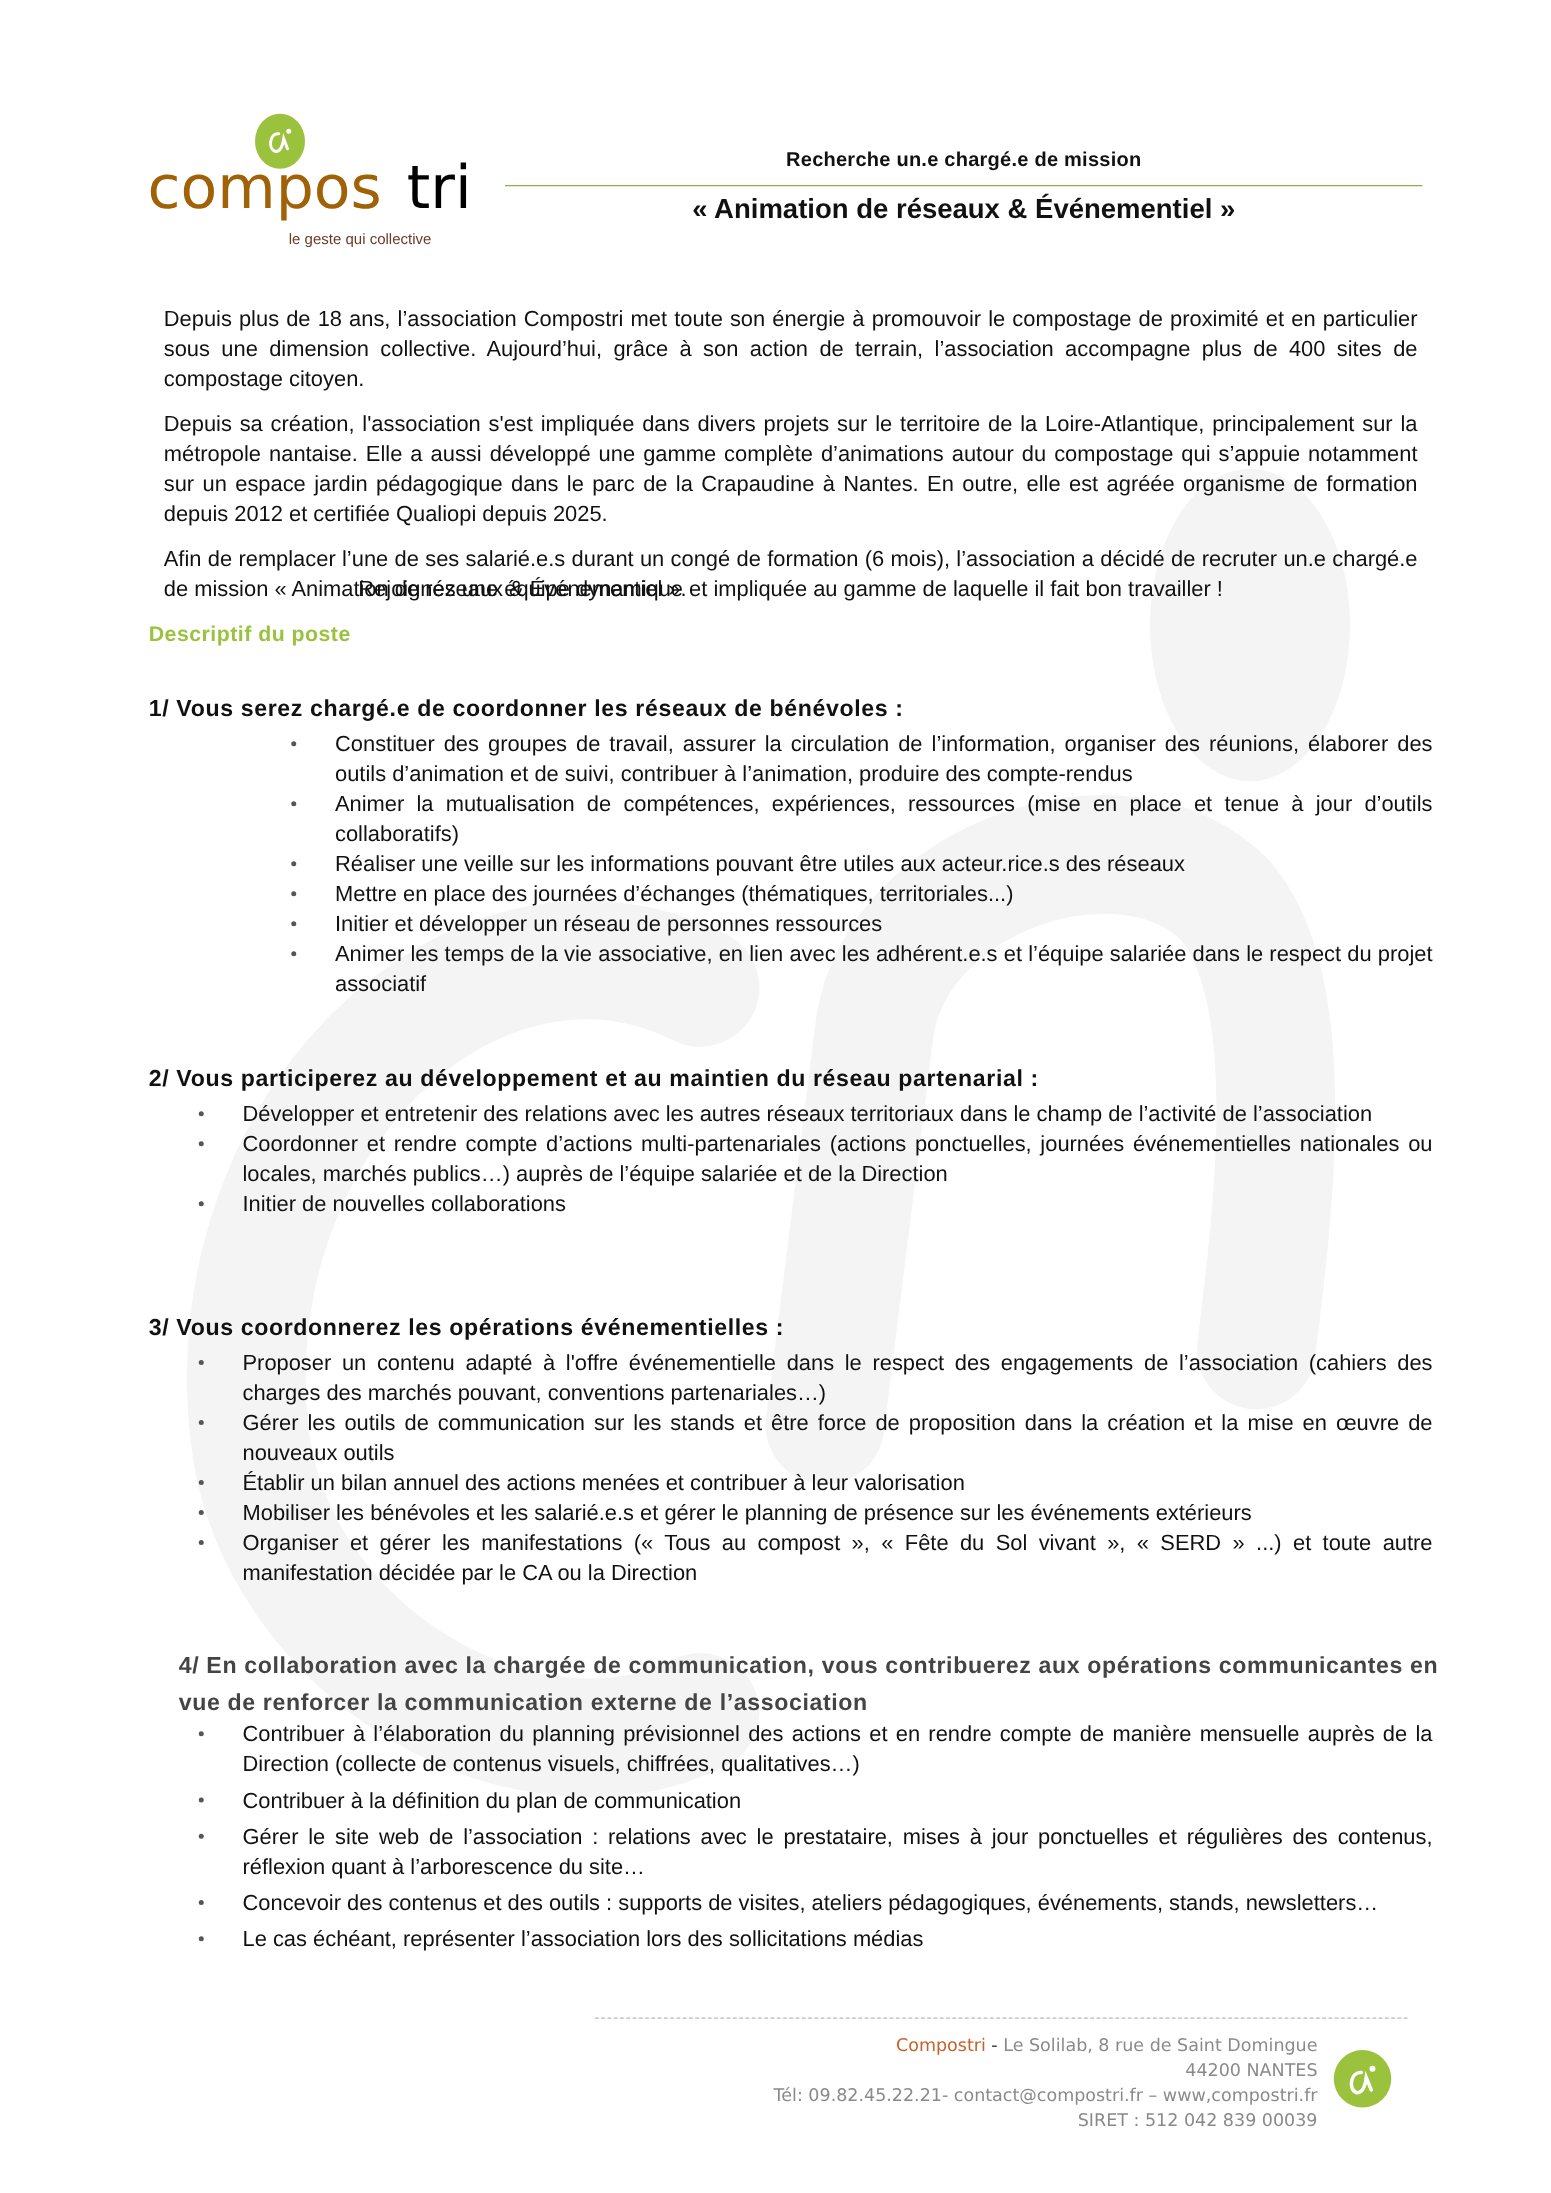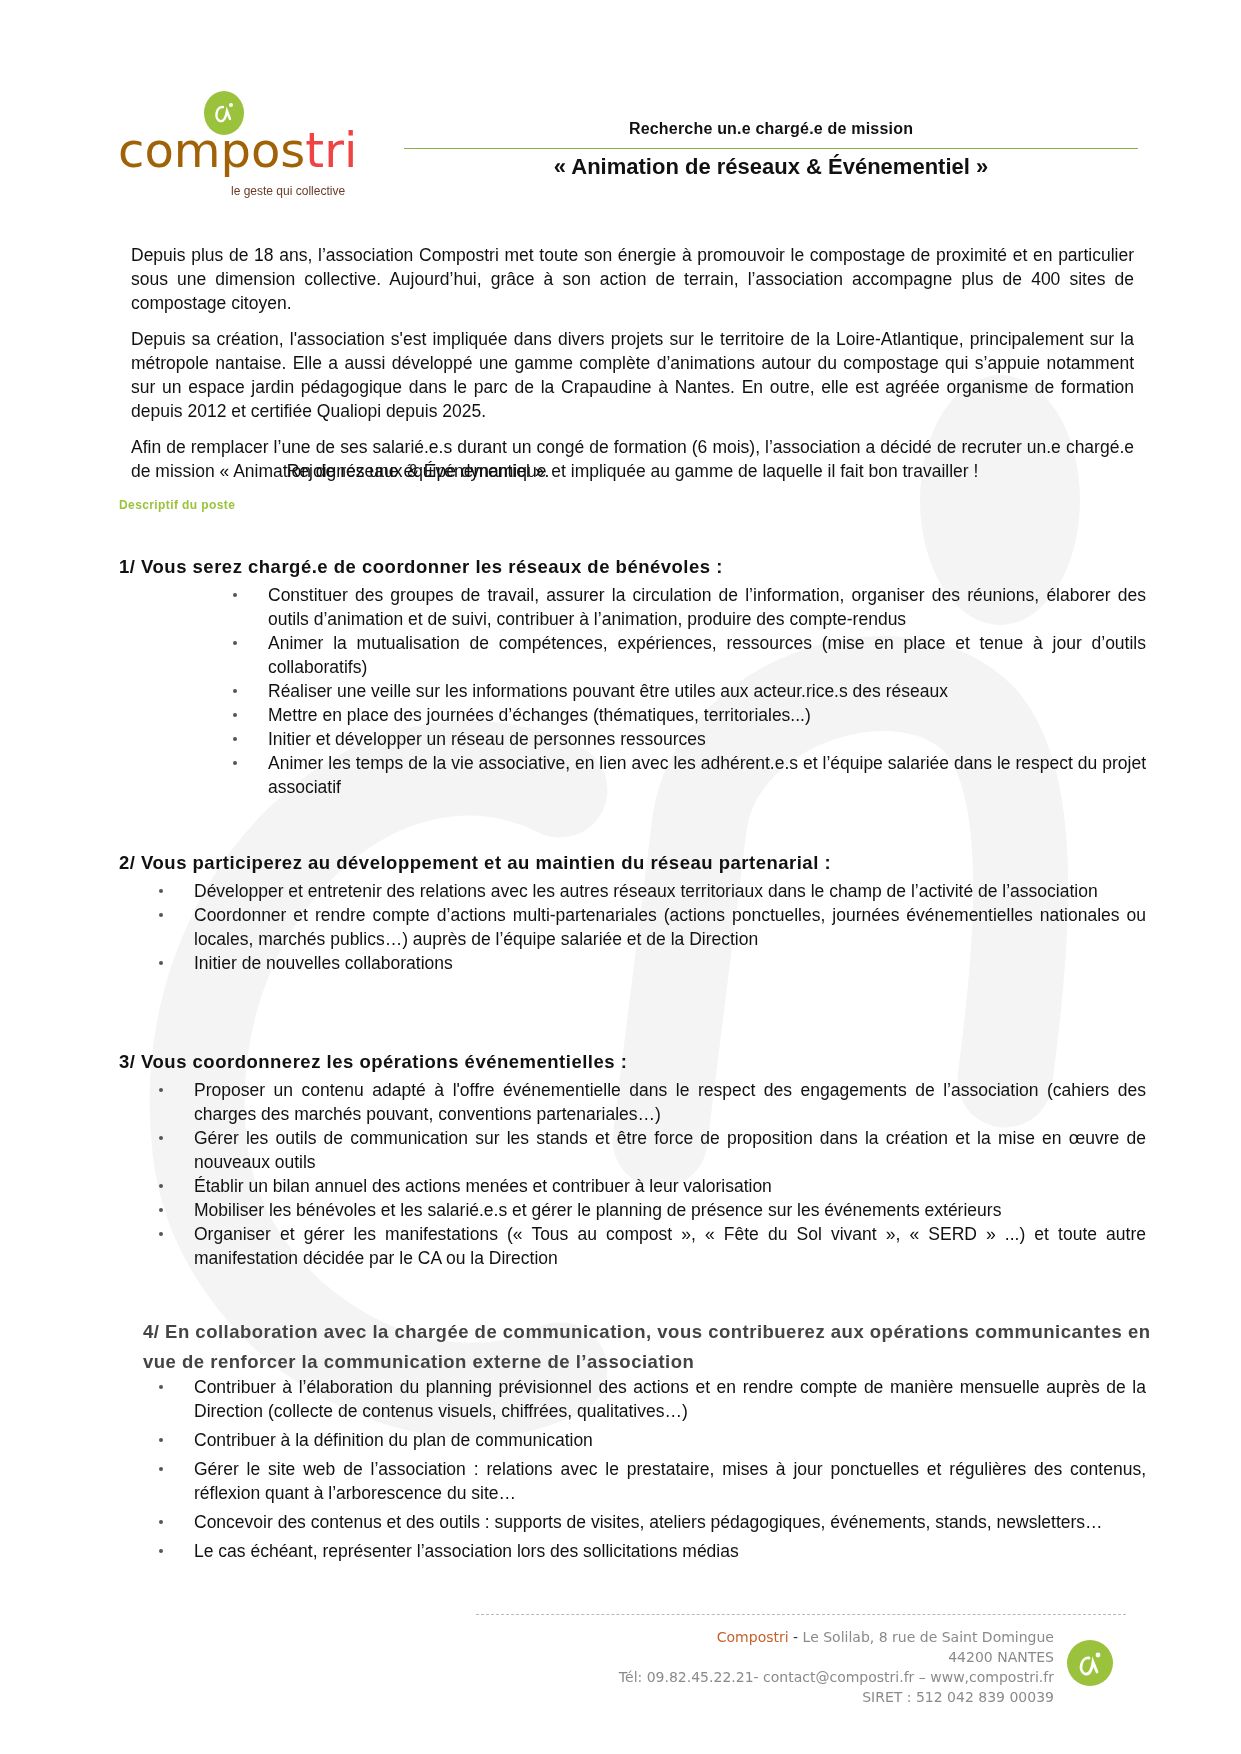--- a/index.html
+++ b/index.html
@@ -6,34 +6,34 @@
   body { width: 1241px; height: 1754px; position: relative; overflow: hidden;
          font-family: "Liberation Sans", sans-serif; color: #111; }
   .watermark { position: absolute; left: 0; top: 0; width: 1241px; height: 1754px; pointer-events: none; z-index: 0; }
   .page { position: absolute; left: 0; top: 0; width: 1241px; height: 1754px; z-index: 1; }
 
   
   .logo { position: absolute; left: 118px; top: 88px; width: 240px; height: 115px; }
   .logo-badge { position: absolute; left: 86px; top: 3px; width: 40px; height: 44px; border-radius: 50%; background: #9bc23c; }
   .logo-word { position: absolute; left: 0; top: 38px; font-family: "DejaVu Sans", sans-serif; font-size: 48px; letter-spacing: 0px; font-weight: normal; line-height: 1; }
   .logo-word .c1 { color: #a16207; }
-  .logo-word .c2 { color: #ef4444; }
+  .logo-word .c2 { color: #000000; margin-left: 20px; }
   .logo-tag { position: absolute; left: 113px; top: 96px; font-size: 12px; color: #6b3a28; font-family: "Liberation Sans", sans-serif; }
 
   
   .title-block { position: absolute; left: 404px; top: 114px; width: 734px; text-align: center; }
   .title-line1 { font-size: 16px; font-weight: bold; letter-spacing: 0.2px; height: 30px; line-height: 30px; }
   .title-rule { height: 1px; background: #8ab04a; margin: 4px 0 3px 0; }
   .title-line2 { font-size: 22px; font-weight: bold; height: 30px; line-height: 30px; }
 
   
   .intro { position: absolute; left: 119px; top: 231px; width: 1027px; font-size: 17.5px; line-height: 24px; text-align: justify; }
   .intro p { margin: 12px; }
   .tagline { position: absolute; left: 119px; top: 459px; width: 1027px; text-align: center; font-size: 17.5px; line-height: 24px; }
-  .descriptif { position: absolute; left: 119px; top: 498px; font-size: 12px; font-weight: bold; color: #9bc23c; letter-spacing: 0.4px; }
+  .descriptif { position: absolute; left: 119px; top: 498px; font-size: 17px; font-weight: bold; color: #9bc23c; letter-spacing: 0.4px; }
 
   .section-h { position: absolute; left: 119px; font-size: 18.5px; font-weight: bold; letter-spacing: 0.5px; white-space: nowrap; }
   .section-h.gray { color: #444; line-height: 30px; white-space: normal; width: 1030px; margin-left: 24px; }
 
   ul.bl { position: absolute; margin: 0; padding: 0; list-style: none; font-size: 17.5px; line-height: 24px; text-align: justify; }
   ul.bl li { position: relative; padding-left: 0; }
   ul.bl li .dot { position: absolute; width: 4px; height: 4px; border-radius: 50%; background: #555; top: 10px; }
   ul.bl.spaced li { margin-bottom: 5px; }
 
   .s1 { left: 268px; top: 583px; width: 878px; }

